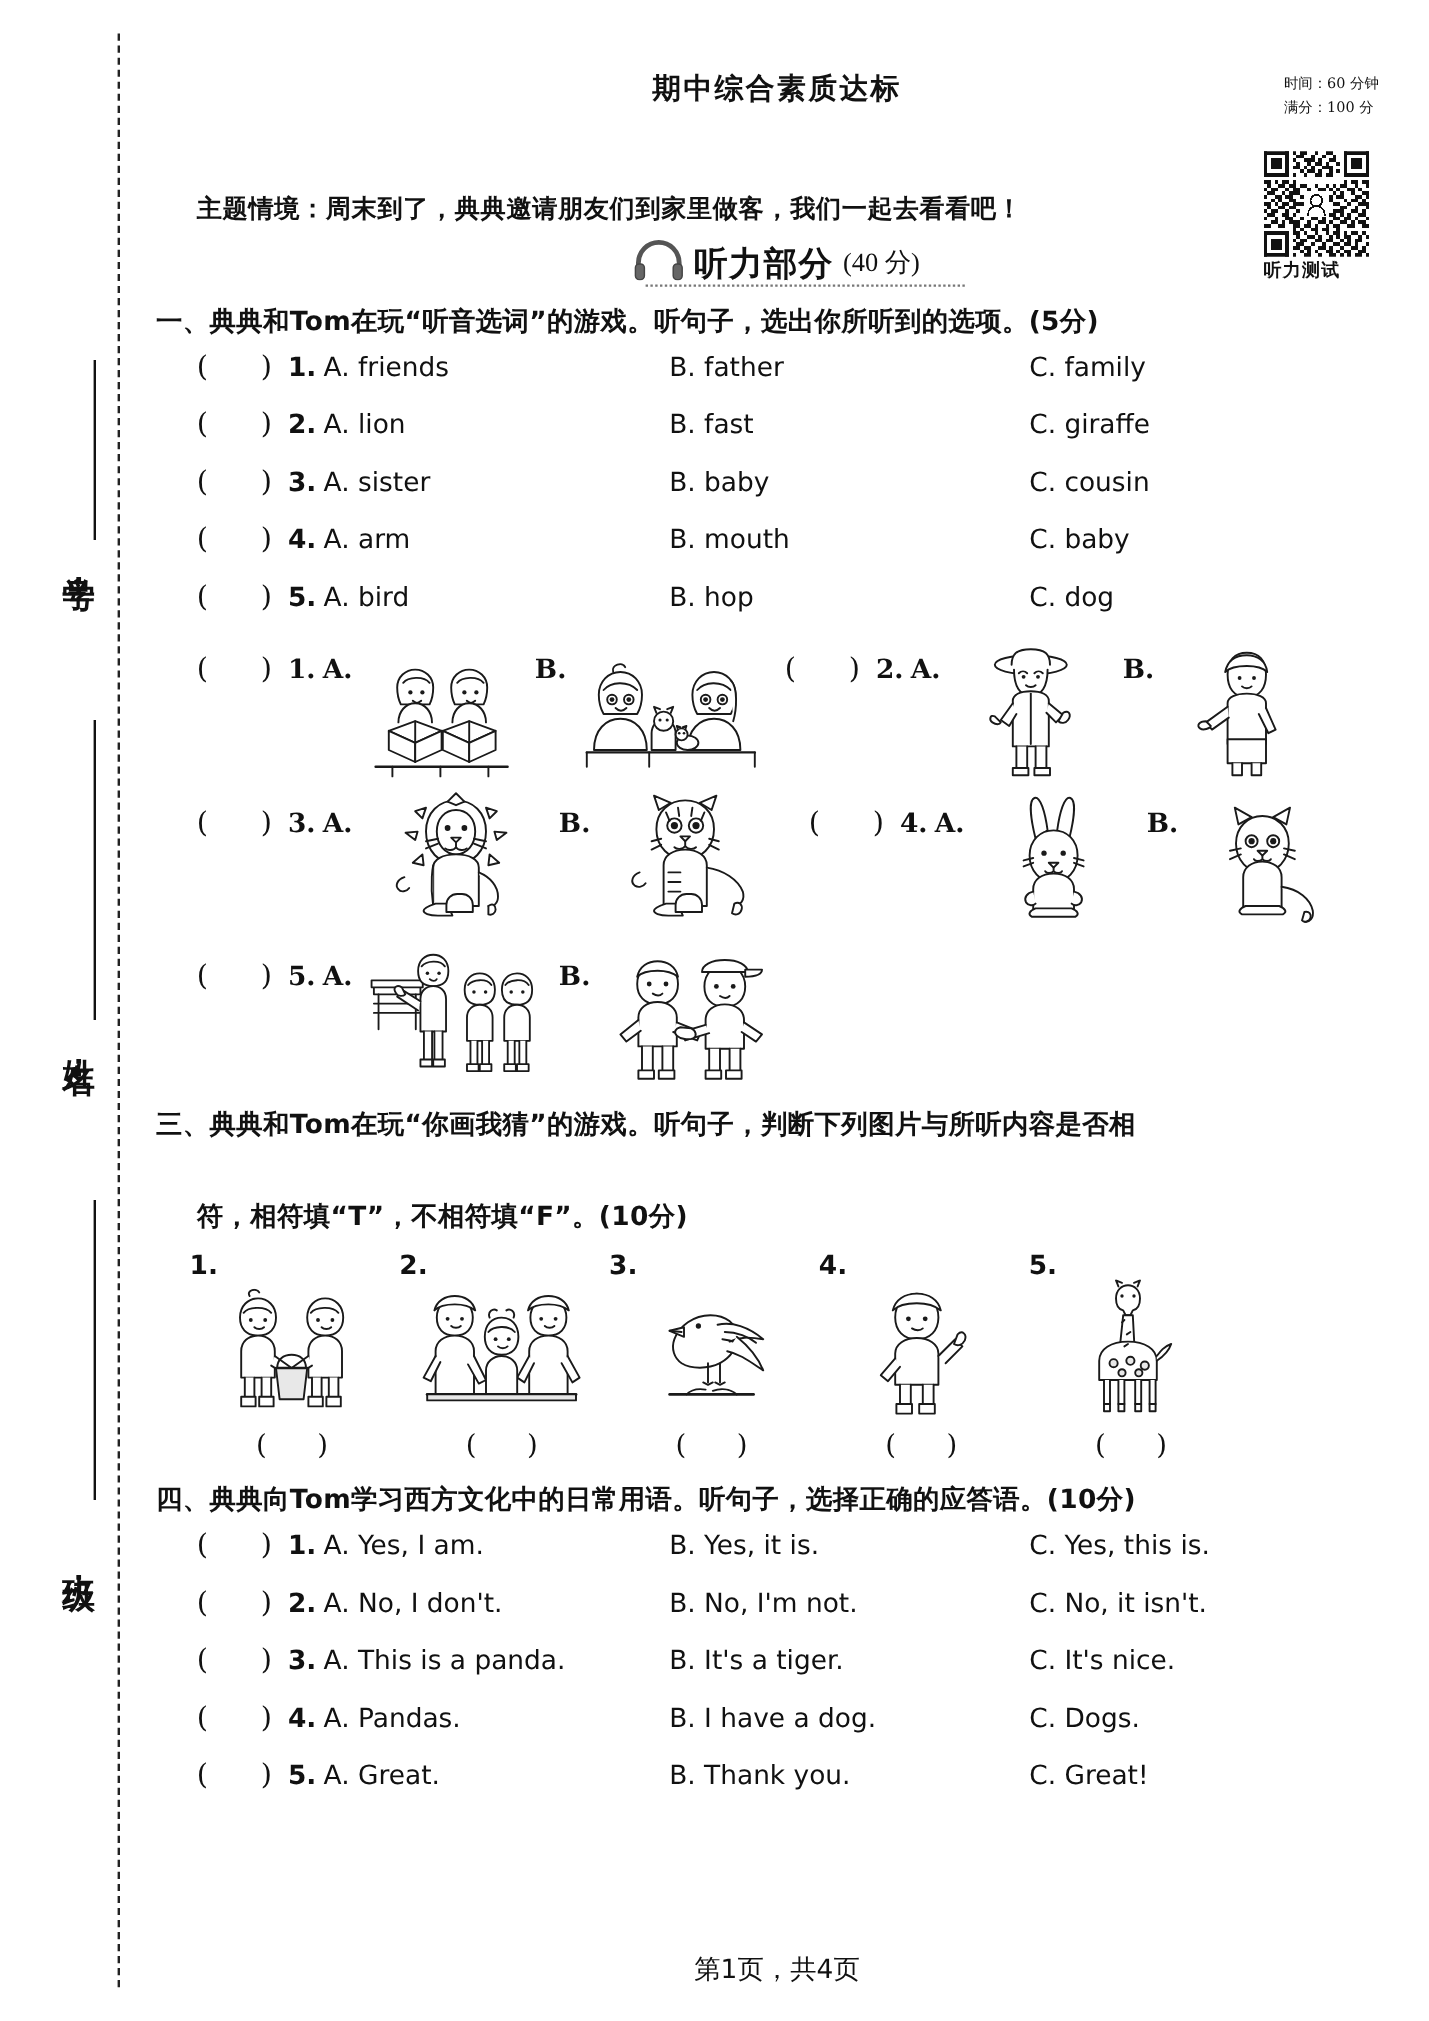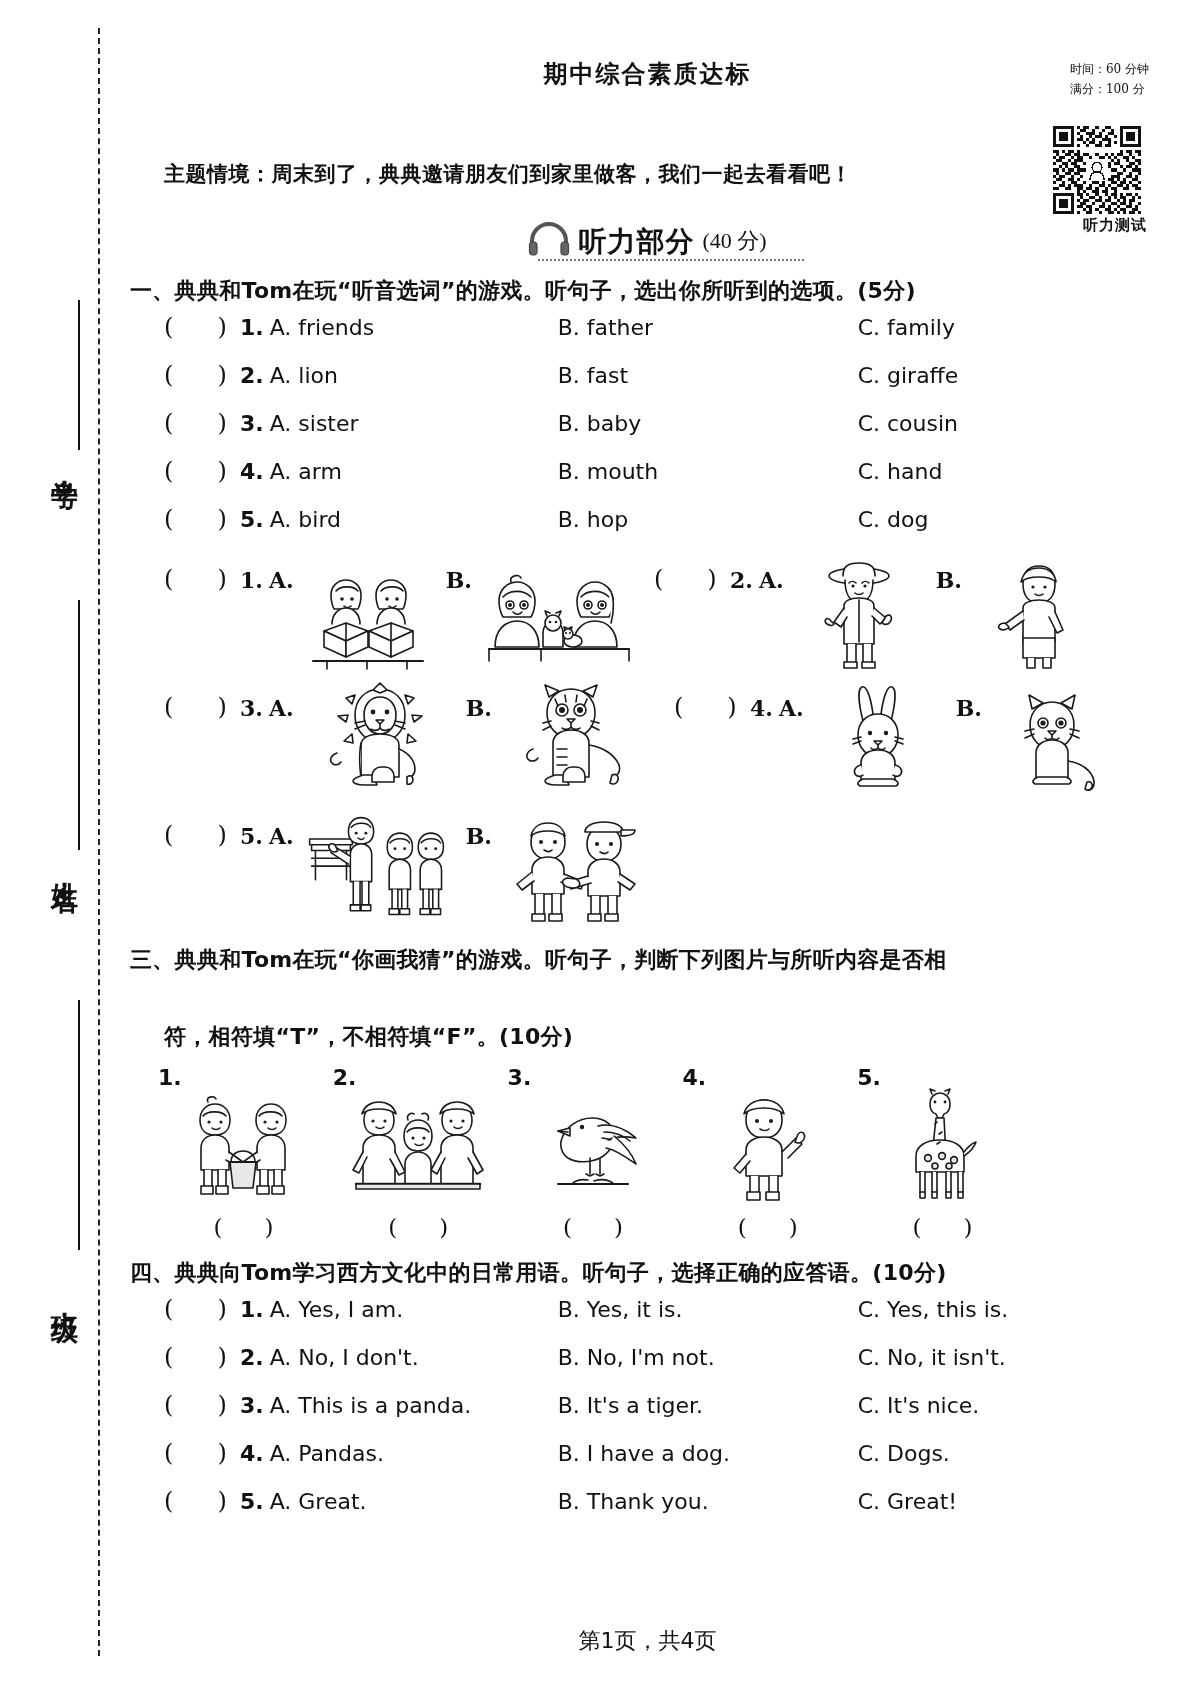--- a/index.html
+++ b/index.html
@@ -76,21 +76,21 @@
     text-align: left;
     font-family: "DejaVu Serif", serif;
     font-size: 12px;
     line-height: 1.65;
     white-space: nowrap;
   }
   .qr-wrap {
     position: absolute;
     right: 18px; top: 126px;
     width: 94px;
-    text-align: right;
+    text-align: left;
   }
   .qr {
     width: 88px; height: 88px;
     display: block;
   }
   .qr-caption {
     font-family: "DejaVu Sans", sans-serif;
     font-size: 15px;
     font-weight: 700;
     margin-top: 2px;
@@ -101,21 +101,21 @@
   .theme-line {
     margin: 10px 0 0 34px;
     font-family: "DejaVu Serif", serif;
     font-size: 21px;
     font-weight: 600;
     letter-spacing: 0.5px;
   }
 
   
   .listening-banner {
-    margin: 34px auto 0 auto;
+    margin: 12px auto 0 auto;
     width: 300px;
     display: flex;
     align-items: flex-end;
     justify-content: center;
     gap: 8px;
     position: relative;
   }
   .listening-banner::after {
     content: "";
     position: absolute;
@@ -547,21 +547,21 @@
       <span class="qnum">3.</span>
       <span class="opt-a">A. sister</span>
       <span class="opt-b">B. baby</span>
       <span class="opt-c">C. cousin</span>
     </div>
     <div class="q-row">
       <span class="paren">(<span class="gap"></span>)</span>
       <span class="qnum">4.</span>
       <span class="opt-a">A. arm</span>
       <span class="opt-b">B. mouth</span>
-      <span class="opt-c">C. hand</span>
+      <span class="opt-c">C. baby</span>
     </div>
     <div class="q-row">
       <span class="paren">(<span class="gap"></span>)</span>
       <span class="qnum">5.</span>
       <span class="opt-a">A. bird</span>
       <span class="opt-b">B. hop</span>
       <span class="opt-c">C. dog</span>
     </div>
   </div>
 

